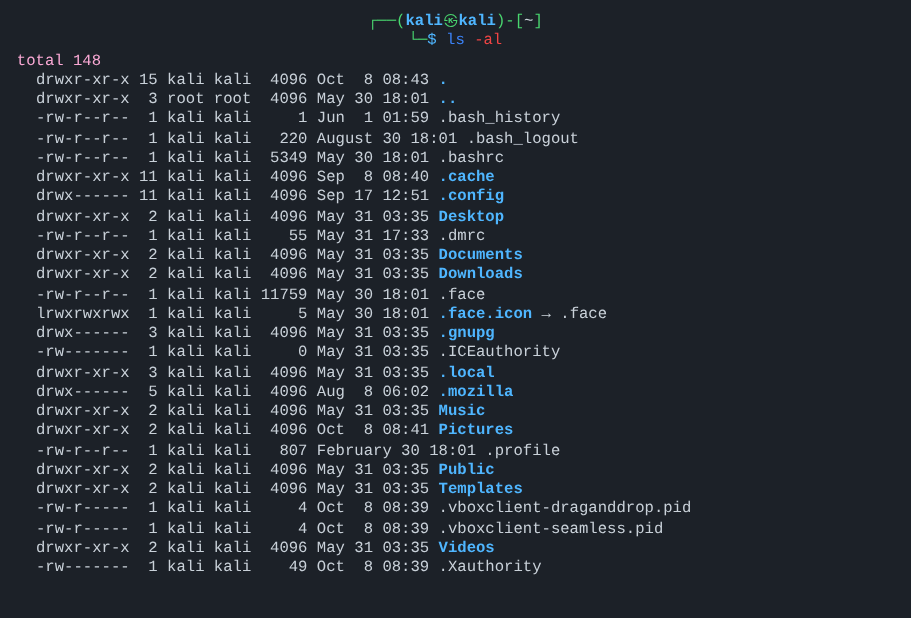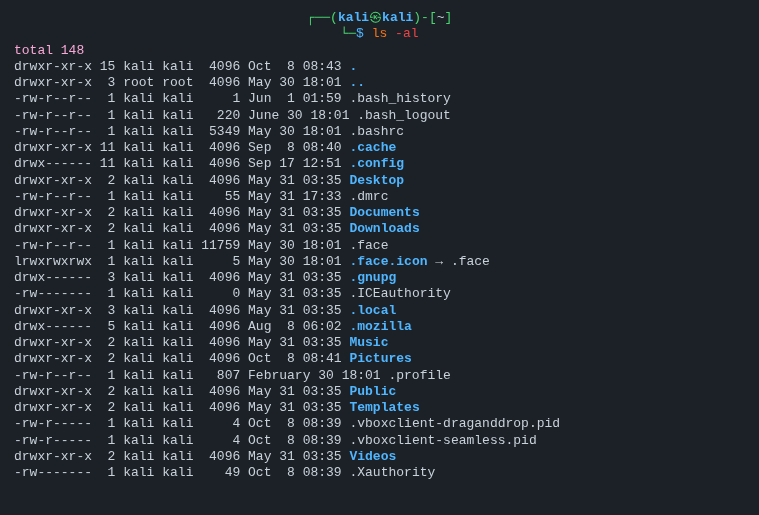--- a/index.html
+++ b/index.html
@@ -13,42 +13,42 @@
       width: 759px;
       height: 515px;
     }
     .prompt-line { white-space: pre; text-align: center; }
     .bracket { color: #49d66f; }
     .user { color: #4fb6ff; font-weight: bold; }
     .at { color: #49d66f; }
     .host { color: #4fb6ff; font-weight: bold; }
     .path { color: #c9d1d9; }
     .dollar { color: #4fb6ff; }
-    .cmd { color: #f97316; }
+    .cmd { color: #3b82f6; }
     .opt { color: #ef4444; }
     .total { color: #f9a8d4; }
-    .row { white-space: pre; }
+    .row { white-space: pre; margin-left: 16px; }
     .dir { color: #4fb6ff; font-weight: bold; }
     .file { color: #c9d1d9; }
     .link { color: #4fb6ff; font-weight: bold; }
     .arrow { color: #c9d1d9; }
     .target { color: #c9d1d9; }
   </style>
 </head>
 <body>
 
 <div>
   <div class="prompt-line"><span class="bracket">┌──(</span><span class="user">kali</span><span class="at">㉿</span><span class="host">kali</span><span class="bracket">)-[</span><span class="path">~</span><span class="bracket">]</span></div>
   <div class="prompt-line"><span class="bracket">└─</span><span class="dollar">$</span> <span class="cmd">ls</span><span class="opt"> -al</span></div>
   <div class="total">total 148</div>
   <div id="listing">
       <div class="row"><span>drwxr-xr-x 15 kali kali  4096 Oct  8 08:43 </span><span class="dir">.</span></div>
       <div class="row"><span>drwxr-xr-x  3 root root  4096 May 30 18:01 </span><span class="dir">..</span></div>
       <div class="row"><span>-rw-r--r--  1 kali kali     1 Jun  1 01:59 </span><span class="file">.bash_history</span></div>
-      <div class="row"><span>-rw-r--r--  1 kali kali   220 June 30 18:01 </span><span class="file">.bash_logout</span></div>
+      <div class="row"><span>-rw-r--r--  1 kali kali   220 August 30 18:01 </span><span class="file">.bash_logout</span></div>
       <div class="row"><span>-rw-r--r--  1 kali kali  5349 May 30 18:01 </span><span class="file">.bashrc</span></div>
       <div class="row"><span>drwxr-xr-x 11 kali kali  4096 Sep  8 08:40 </span><span class="dir">.cache</span></div>
       <div class="row"><span>drwx------ 11 kali kali  4096 Sep 17 12:51 </span><span class="dir">.config</span></div>
       <div class="row"><span>drwxr-xr-x  2 kali kali  4096 May 31 03:35 </span><span class="dir">Desktop</span></div>
       <div class="row"><span>-rw-r--r--  1 kali kali    55 May 31 17:33 </span><span class="file">.dmrc</span></div>
       <div class="row"><span>drwxr-xr-x  2 kali kali  4096 May 31 03:35 </span><span class="dir">Documents</span></div>
       <div class="row"><span>drwxr-xr-x  2 kali kali  4096 May 31 03:35 </span><span class="dir">Downloads</span></div>
       <div class="row"><span>-rw-r--r--  1 kali kali 11759 May 30 18:01 </span><span class="file">.face</span></div>
       <div class="row"><span>lrwxrwxrwx  1 kali kali     5 May 30 18:01 </span><span class="link">.face.icon</span><span class="arrow"> → </span><span class="target">.face</span></div>
       <div class="row"><span>drwx------  3 kali kali  4096 May 31 03:35 </span><span class="dir">.gnupg</span></div>

